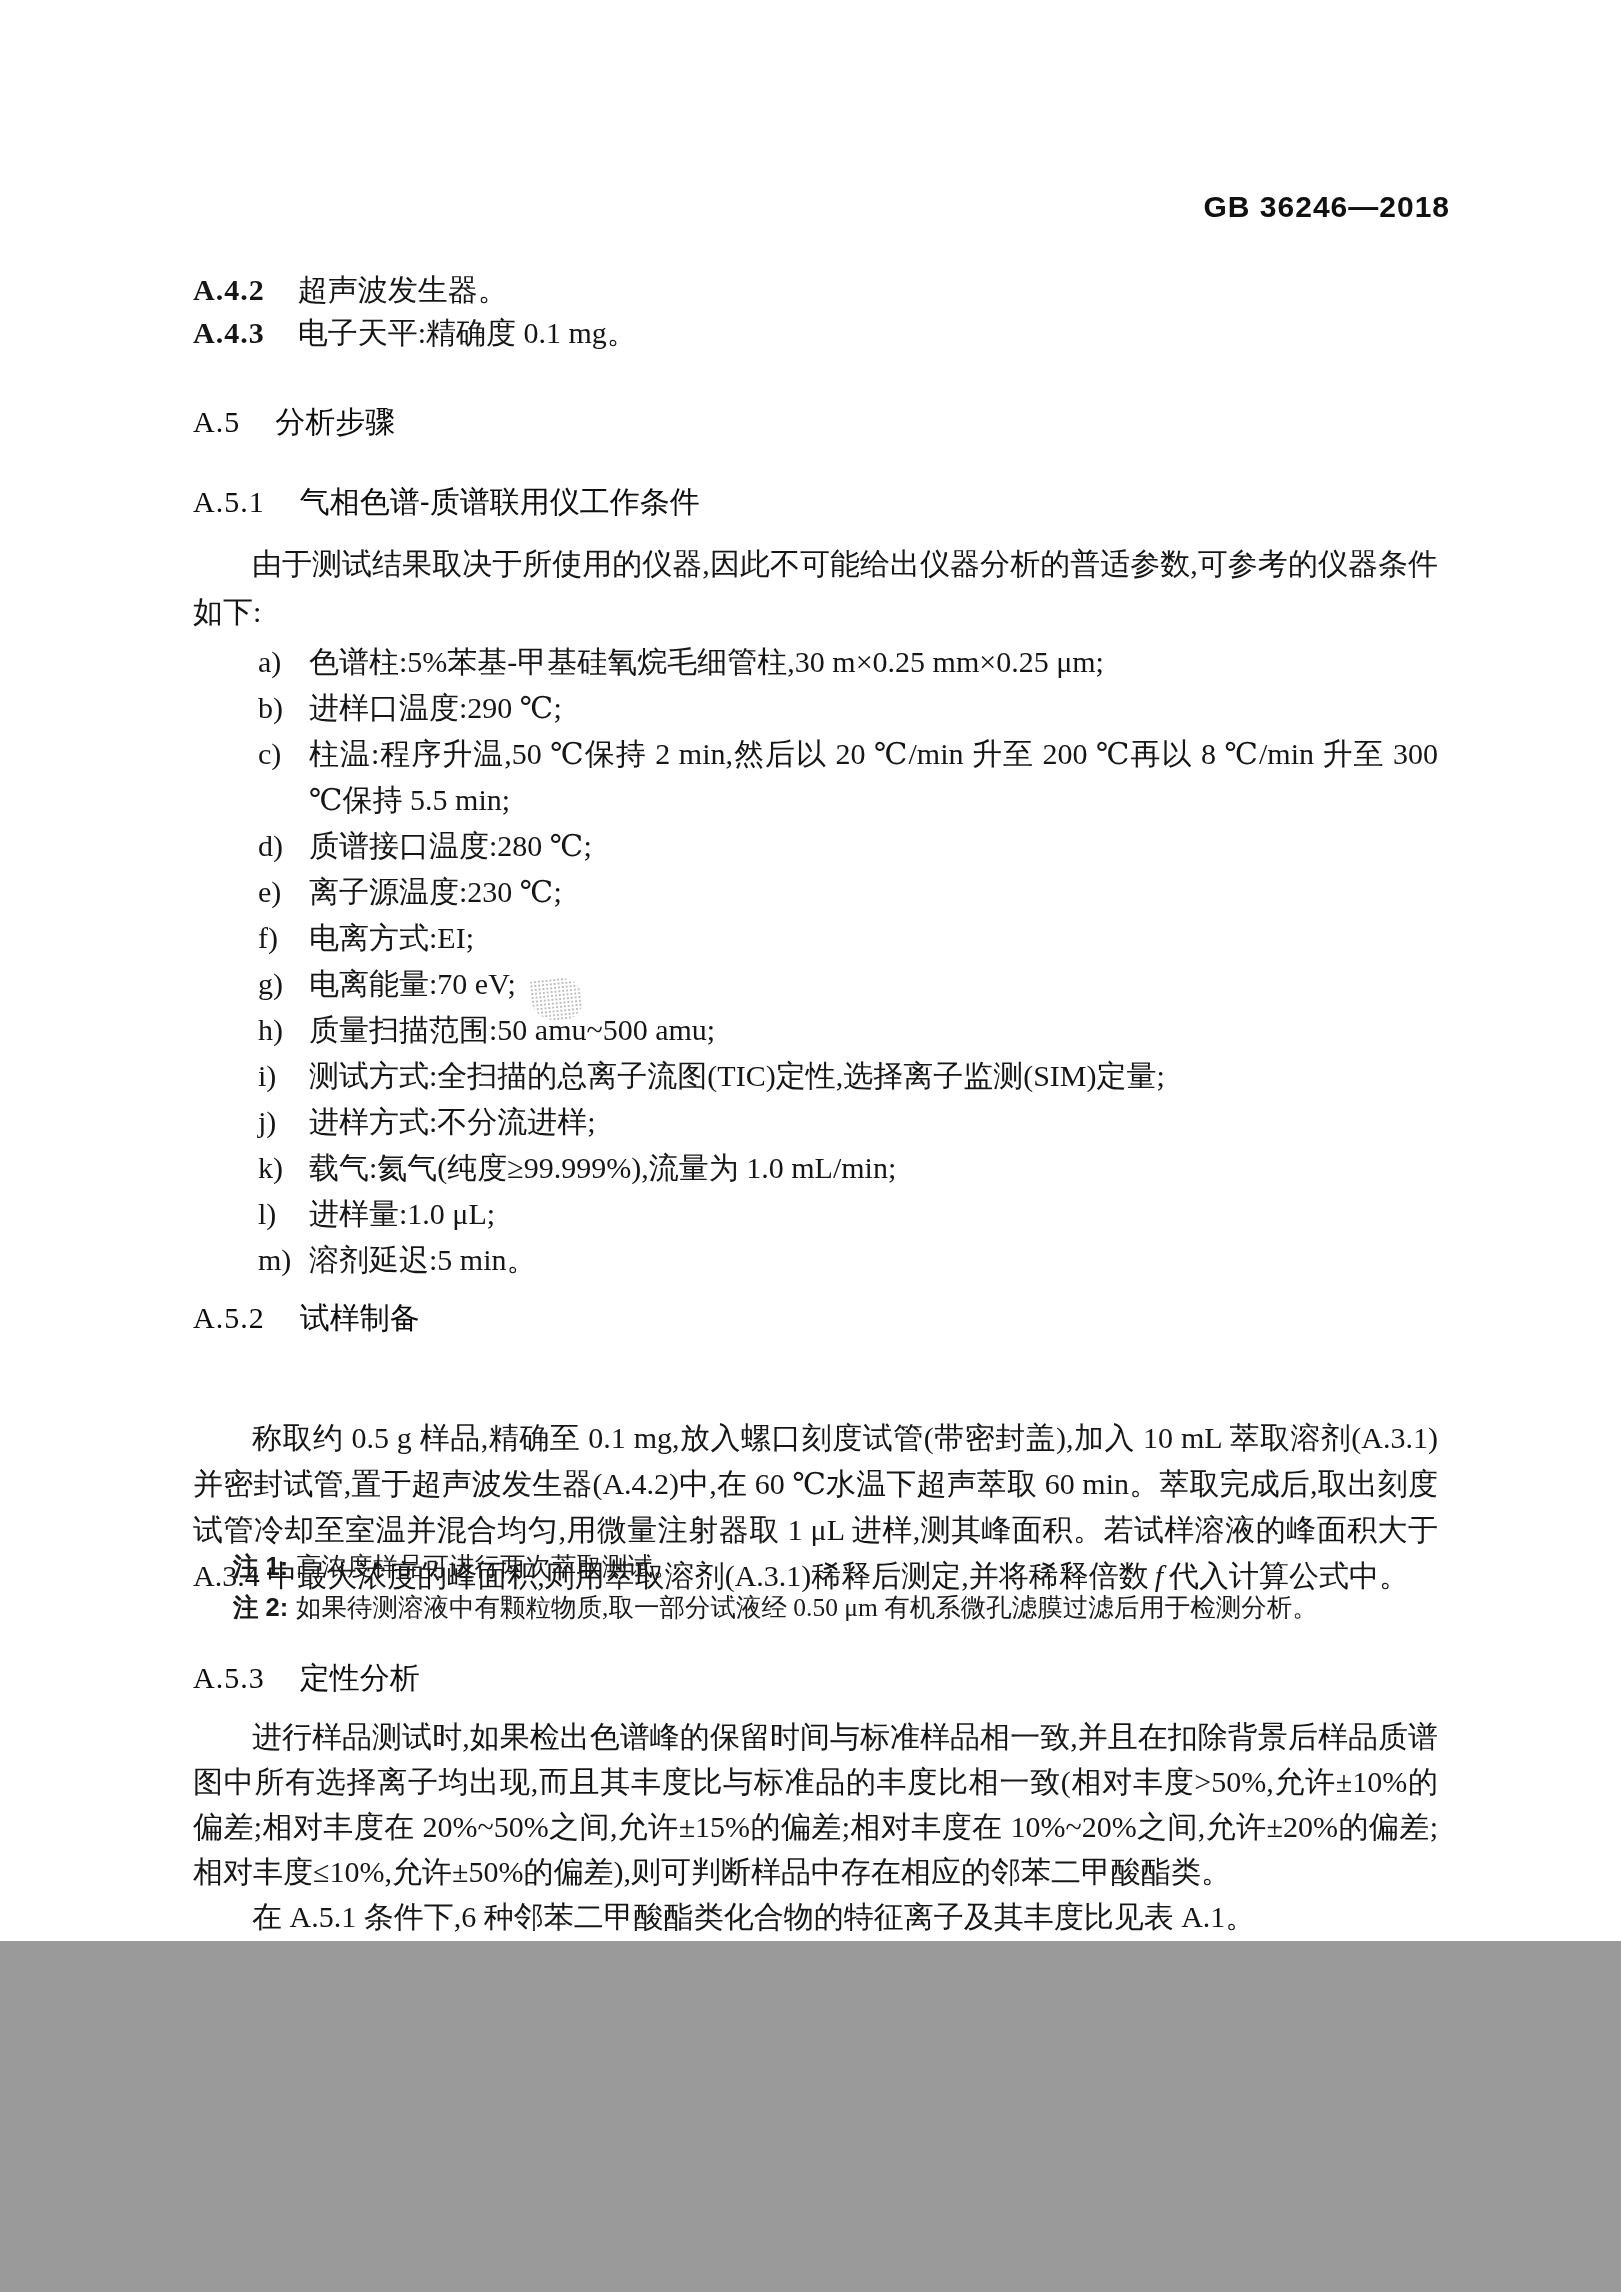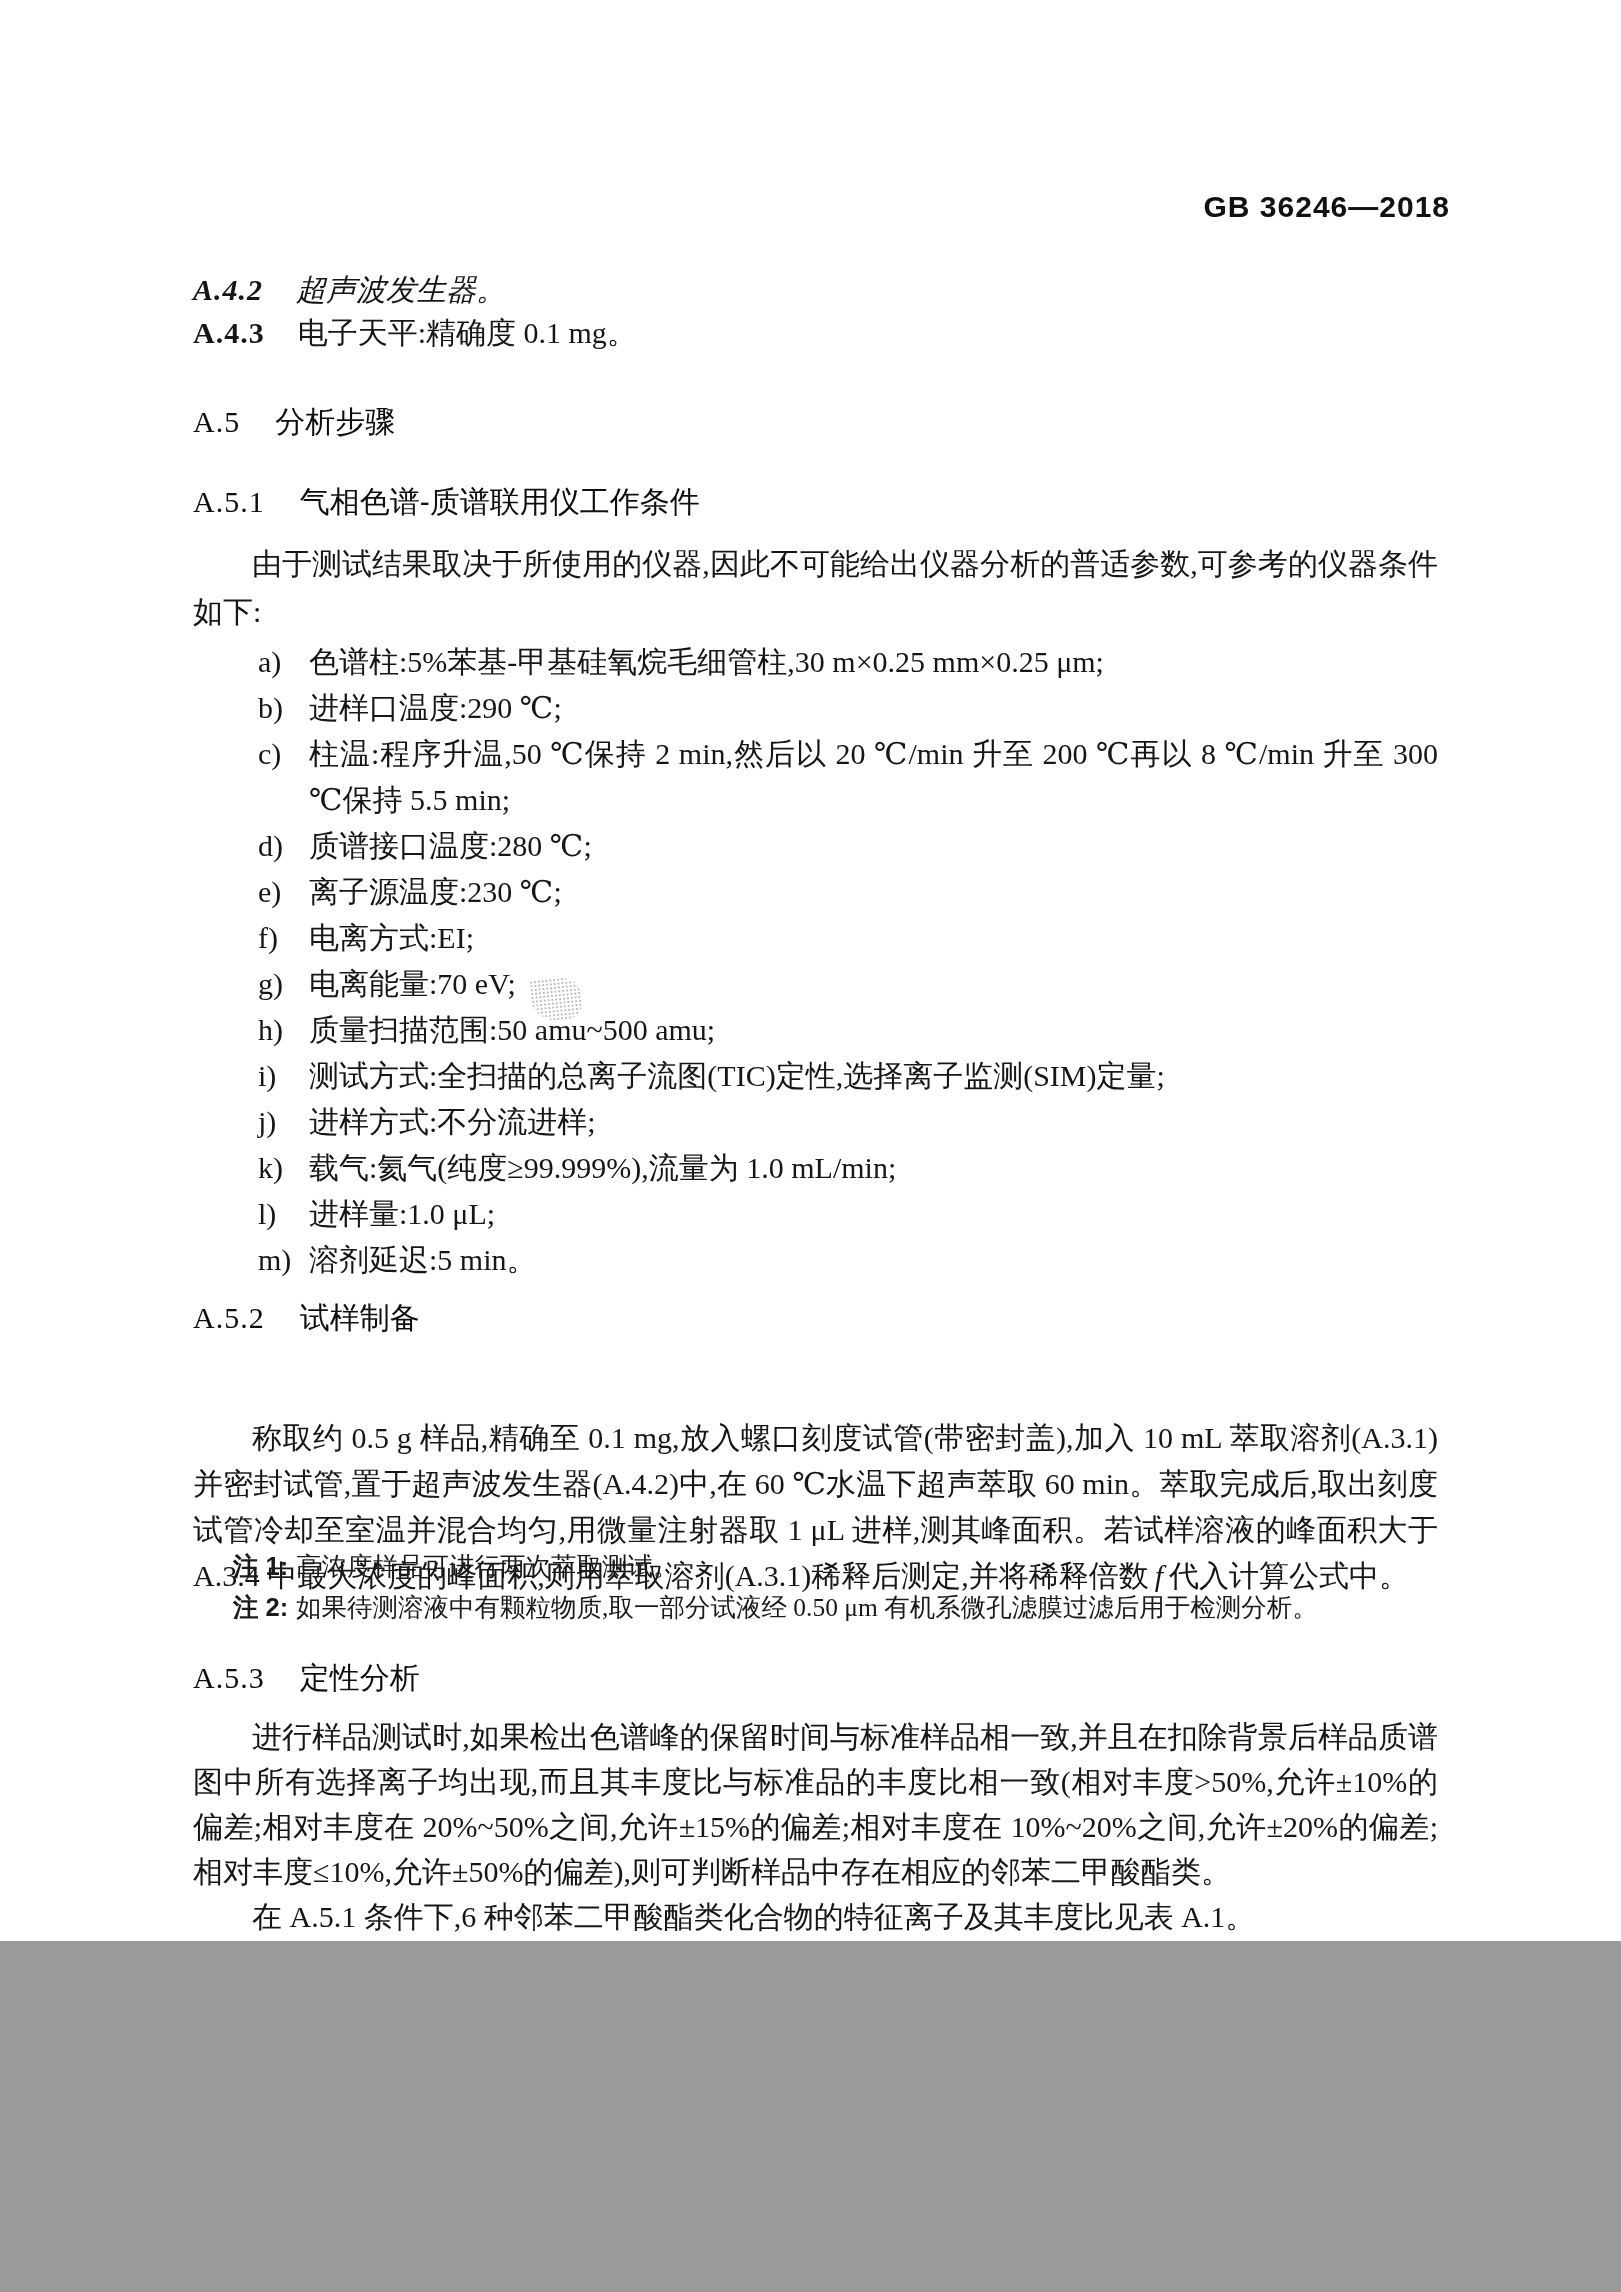--- a/index.html
+++ b/index.html
@@ -58,21 +58,21 @@
     transform:rotate(-6deg);
   }
 </style>
 </head>
 <body>
 
 <div class="page">
 
   <div class="doc-header">GB 36246—2018</div>
 
-  <div class="blk clause" style="top:272px;font-style:italic;">
+  <div class="blk clause" style="top:272px;">
     <span class="num">A.4.2</span><span>超声波发生器。</span>
   </div>
 
   <div class="blk clause" style="top:315px;">
     <span class="num">A.4.3</span><span>电子天平:精确度 0.1 mg。</span>
   </div>
 
   <div class="blk heading" style="top:404px;">
     <span class="num">A.5</span><span>分析步骤</span>
   </div>

